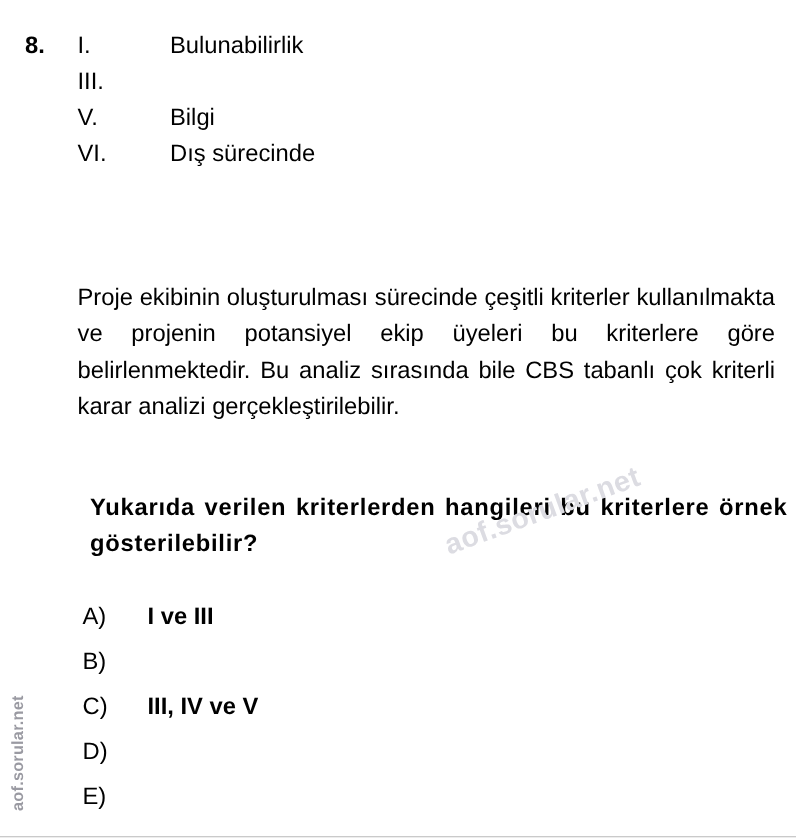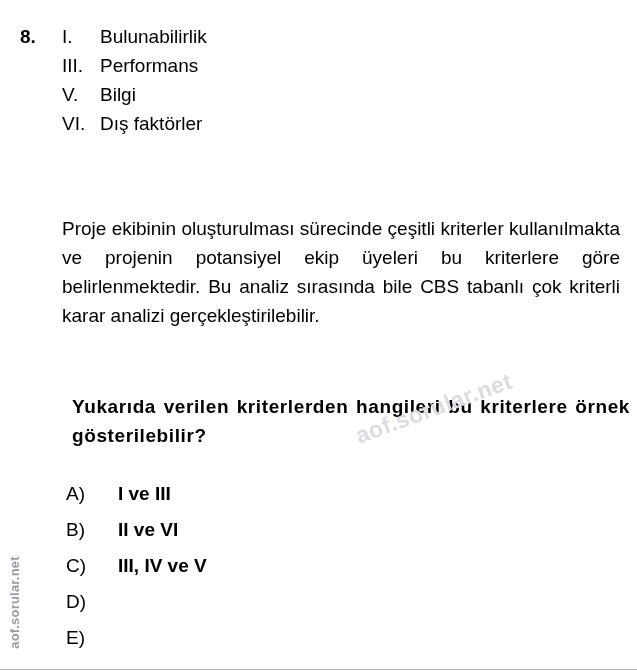--- a/index.html
+++ b/index.html
@@ -46,27 +46,28 @@
     font-size: 19px;
   }
   .roman-num {
     width: 38px;
     flex: 0 0 38px;
     font-size: 19px;
   }
   .roman-label {
     font-size: 19px;
     white-space: nowrap;
+    margin-left: 36px;
   }
 
   
   .para {
     position: absolute;
     left: 62px;
-    top: 214px;
+    top: 224px;
     width: 558px;
     font-size: 19px;
     line-height: 29px;
     text-align: justify;
     text-justify: inter-word;
   }
 
   
   .question {
     position: absolute;
@@ -149,44 +150,42 @@
 
   <div class="qnum">8.</div>
 
   <div class="roman-list">
     <div class="roman-row">
       <span class="roman-num">I.</span>
       <span class="roman-label">Bulunabilirlik</span>
     </div>
     <div class="roman-row">
       <span class="roman-num">III.</span>
-      <span class="roman-label">Performans</span>
     </div>
     <div class="roman-row">
       <span class="roman-num">V.</span>
       <span class="roman-label">Bilgi</span>
     </div>
     <div class="roman-row">
       <span class="roman-num">VI.</span>
-      <span class="roman-label">Dış faktörler</span>
+      <span class="roman-label">Dış sürecinde</span>
     </div>
   </div>
 
   <div class="para">Proje ekibinin oluşturulması sürecinde çeşitli kriterler kullanılmakta ve projenin potansiyel ekip üyeleri bu kriterlere göre belirlenmektedir. Bu analiz sırasında bile CBS tabanlı çok kriterli karar analizi gerçekleştirilebilir.</div>
 
   <div class="question">Yukarıda verilen kriterlerden hangileri bu kriterlere örnek gösterilebilir?</div>
 
   <div class="options">
     <div class="option-row">
       <span class="option-letter">A)</span>
       <span class="option-text">I ve III</span>
     </div>
     <div class="option-row">
       <span class="option-letter">B)</span>
-      <span class="option-text">II ve VI</span>
     </div>
     <div class="option-row">
       <span class="option-letter">C)</span>
       <span class="option-text">III, IV ve V</span>
     </div>
     <div class="option-row">
       <span class="option-letter">D)</span>
     </div>
     <div class="option-row">
       <span class="option-letter">E)</span>

